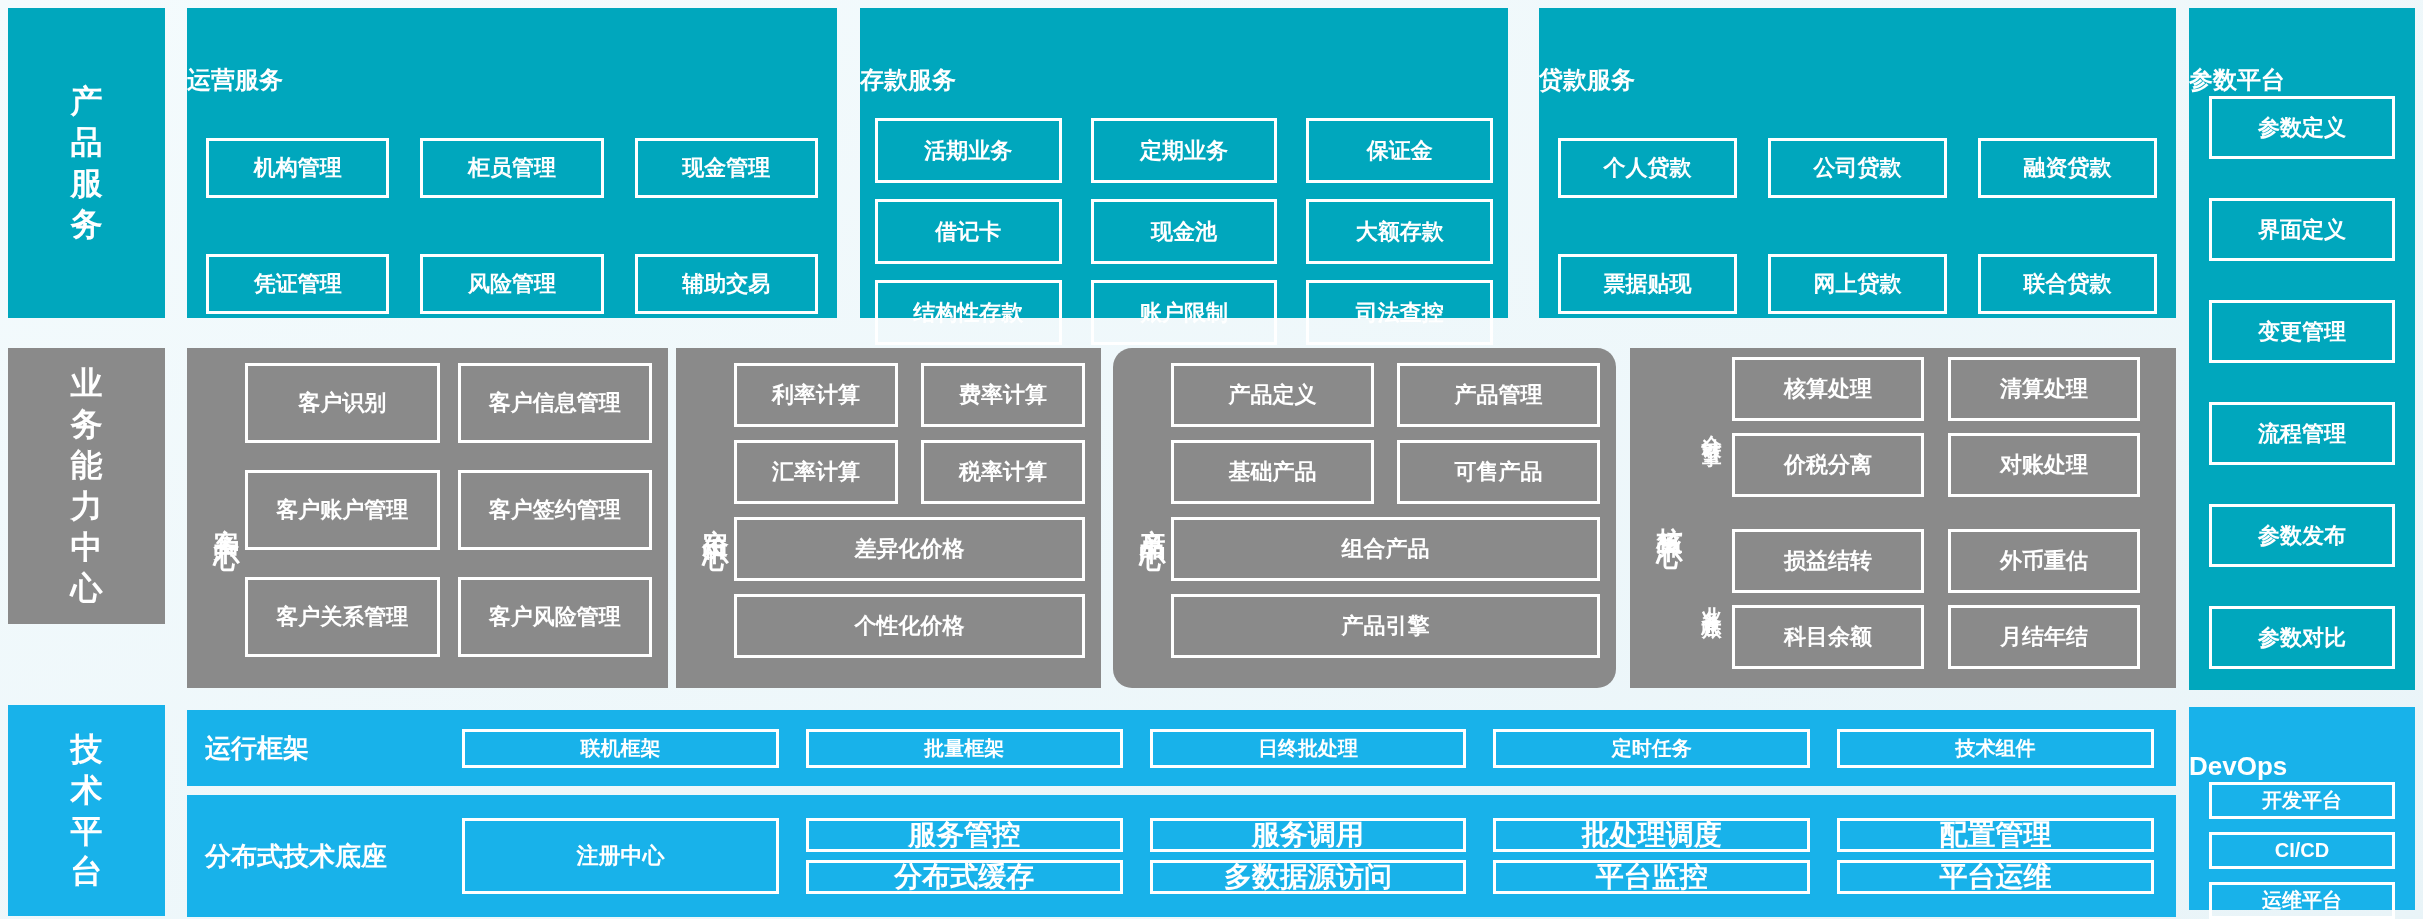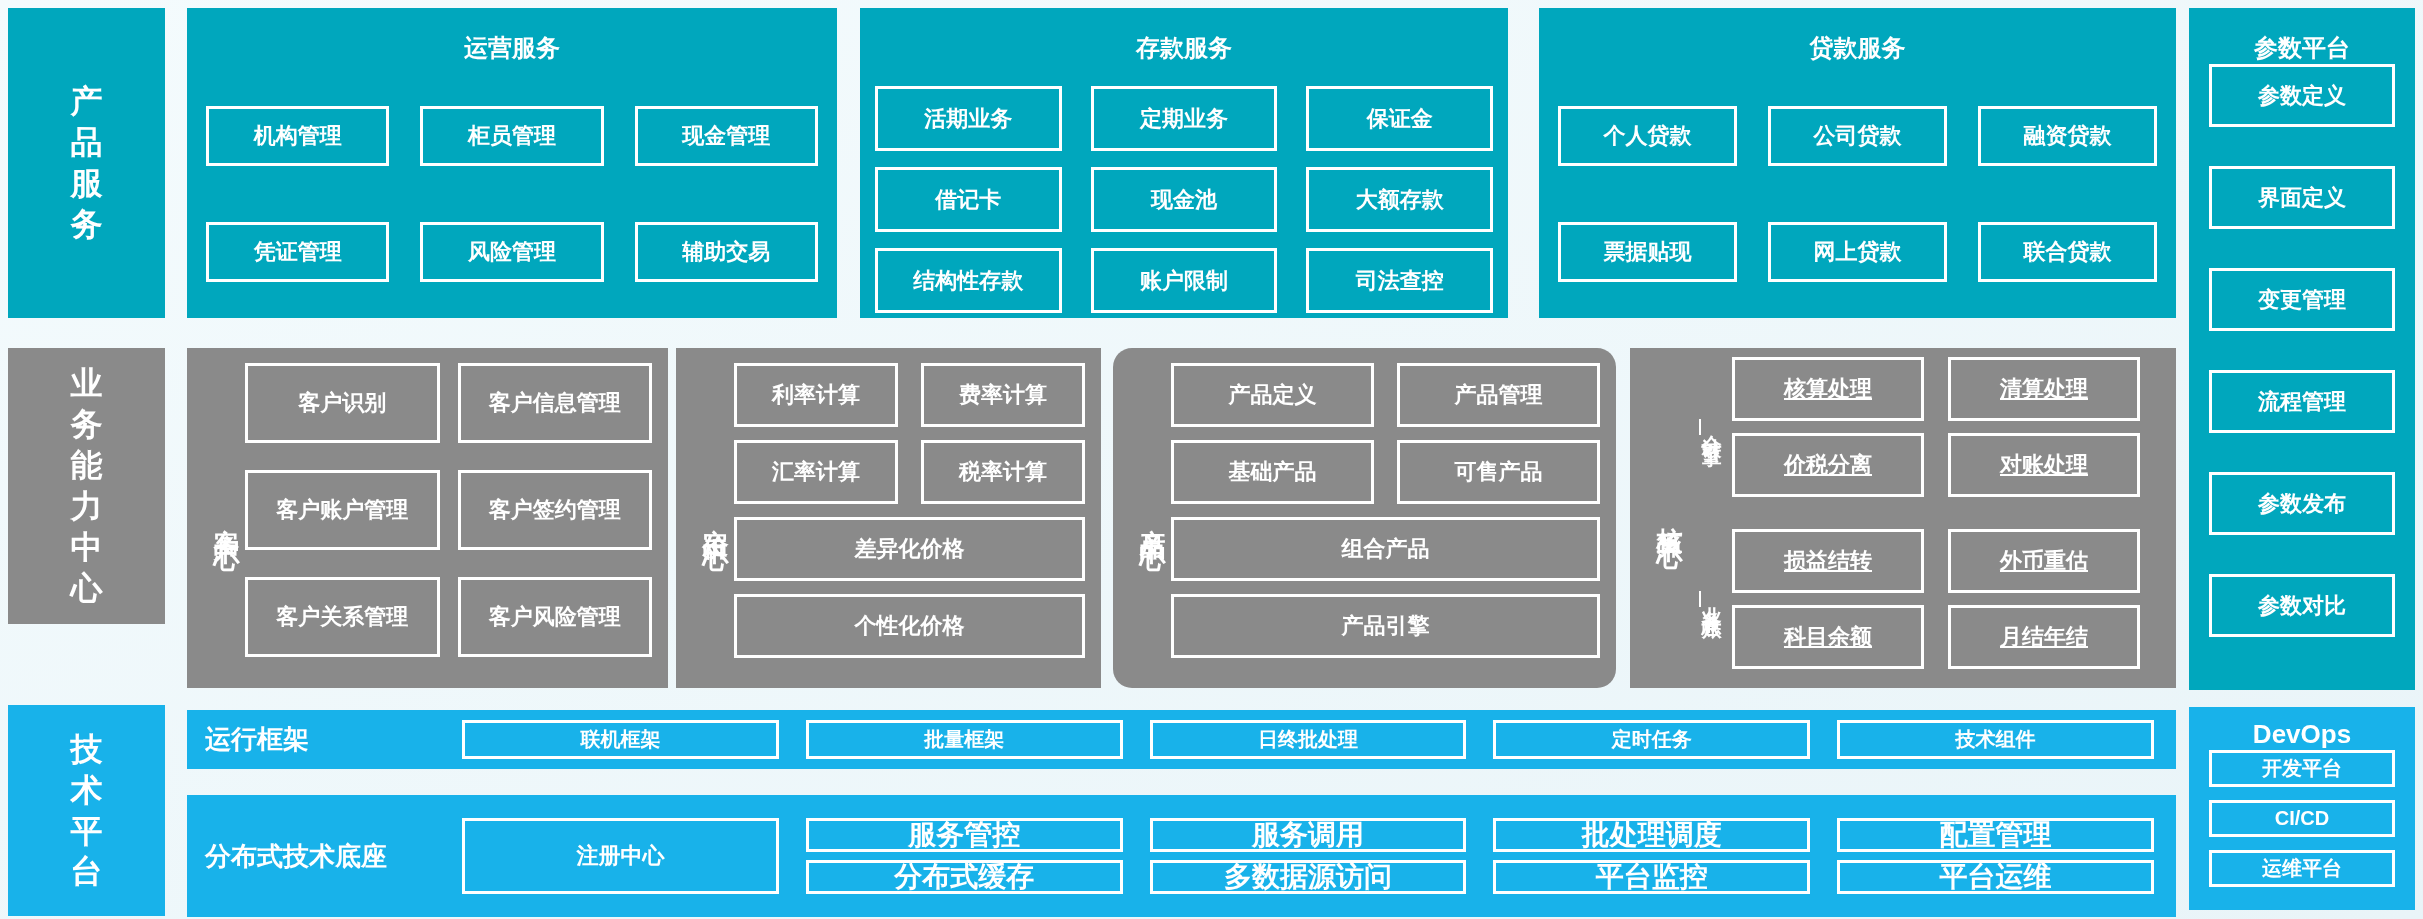--- a/index.html
+++ b/index.html
@@ -22,21 +22,21 @@
   .sb2 { left: 8px;  top: 348px; width: 157px; height: 276px; }
   .sb3 { left: 8px;  top: 705px; width: 157px; height: 211px; }
 
   
   .op   { left: 187px;  top: 8px; width: 650px; height: 310px; }
   .dep  { left: 860px;  top: 8px; width: 648px; height: 310px; }
   .loan { left: 1539px; top: 8px; width: 637px; height: 310px; }
   .param   { left: 2189px; top: 8px;   width: 226px; height: 682px; }
   .devops  { left: 2189px; top: 707px; width: 226px; height: 203px; }
 
-  .ptitle { text-align: center; font-size: 24px; font-weight: bold; padding-top: 24px; }
+  .ptitle { text-align: left; font-size: 24px; font-weight: bold; padding-top: 24px; margin-top: 32px; }
 
   .box { border: 3px solid #fff; display: flex; align-items: center; justify-content: center;
          font-size: 22px; font-weight: bold; text-align: center; line-height: 1.15; }
 
   .grid3 { display: grid; grid-template-columns: repeat(3, 1fr); }
   .op-grid, .loan-grid { column-gap: 31px; row-gap: 56px; padding: 0 19px; margin-top: 42px; }
   .op-grid .box, .loan-grid .box { height: 60px; }
   .dep-grid { column-gap: 29px; row-gap: 16px; padding: 0 15px; margin-top: 22px; }
   .dep-grid .box { height: 65px; }
 
@@ -57,26 +57,26 @@
   .vlabel-sub { writing-mode: vertical-rl; text-orientation: upright; font-size: 20px; font-weight: bold;
                 letter-spacing: 4px; align-self: center; flex: 0 0 38px; text-align: center; margin-right: 6px; }
 
   .cust-grid { flex: 1; display: grid; grid-template-columns: 1fr 1fr; grid-auto-rows: 80px;
                column-gap: 18px; row-gap: 27px; align-content: start; }
   .four-grid { flex: 1; display: grid; grid-template-columns: 1fr 1fr; grid-auto-rows: 64px;
                column-gap: 23px; row-gap: 13px; align-content: start; }
   .span2 { grid-column: 1 / -1; }
 
   .acct-groups { flex: 1; display: flex; flex-direction: column; gap: 32px; }
-  .acct-group { display: flex; text-decoration: underline; }
+  .acct-group { display: flex; }
   .acct-grid { flex: 1; display: grid; grid-template-columns: 1fr 1fr; grid-auto-rows: 64px;
                column-gap: 24px; row-gap: 12px; align-content: start; }
 
   
-  .runtime     { left: 187px; top: 710px; width: 1989px; height: 59px;  display: flex; align-items: center;
+  .runtime     { left: 187px; top: 710px; width: 1989px; height: 76px;  display: flex; align-items: center;
                  padding: 0 22px 0 18px; gap: 27px; }
   .distributed { left: 187px; top: 795px; width: 1989px; height: 122px; display: flex; align-items: center;
                  padding: 0 22px 0 18px; gap: 27px; }
   .band-label { flex: 0 0 230px; font-size: 26px; font-weight: bold; }
   .rt-box { flex: 1; height: 39px; font-size: 20px; }
   .dist-col { flex: 1; display: flex; flex-direction: column; justify-content: center; gap: 8px; }
   .dist-box { height: 34px; font-size: 28px; }
   .registry-box { height: 76px; }
 </style>
 </head>

